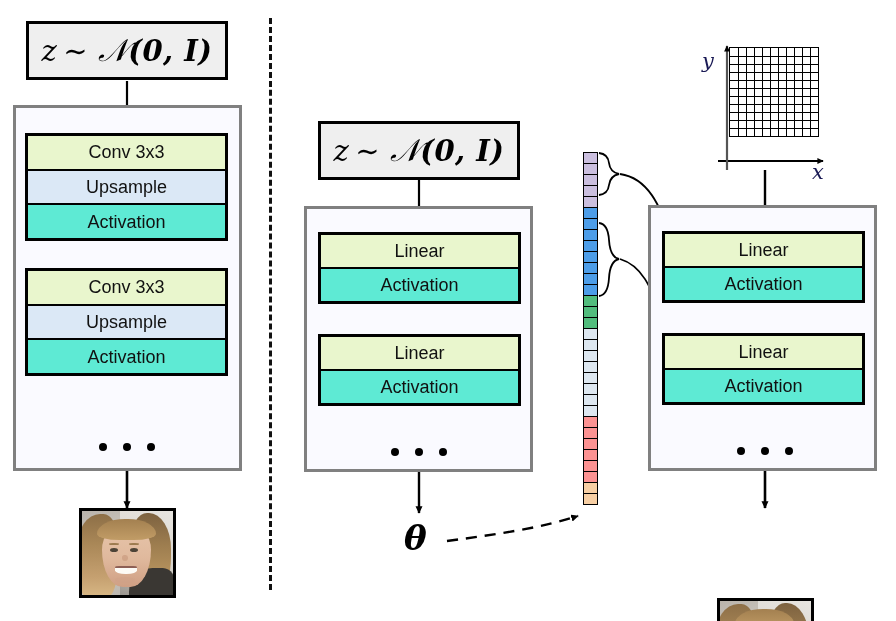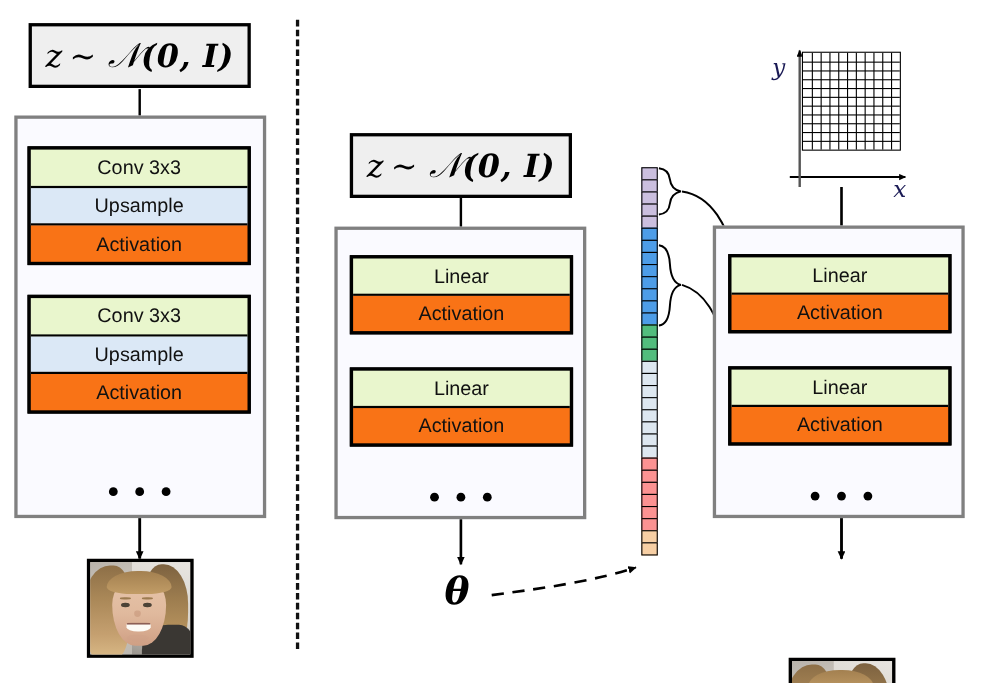--- a/index.html
+++ b/index.html
@@ -60,21 +60,21 @@
     display: flex;
     align-items: center;
     justify-content: center;
     font-size: 18px;
     color: #111;
     font-family: "Liberation Sans", sans-serif;
     line-height: 1;
   }
   .layer.conv  { background: #e9f6cd; border-bottom: 2px solid #000; }
   .layer.up    { background: #dbe8f6; border-bottom: 2px solid #000; }
-  .layer.act   { background: #f97316; }
+  .layer.act   { background: #5eead4; }
   .layer.lin   { background: #e9f6cd; border-bottom: 2px solid #000; }
 
   
   .dots {
     display: flex;
     align-items: center;
     justify-content: space-between;
     width: 56px;
   }
   .dots i {

